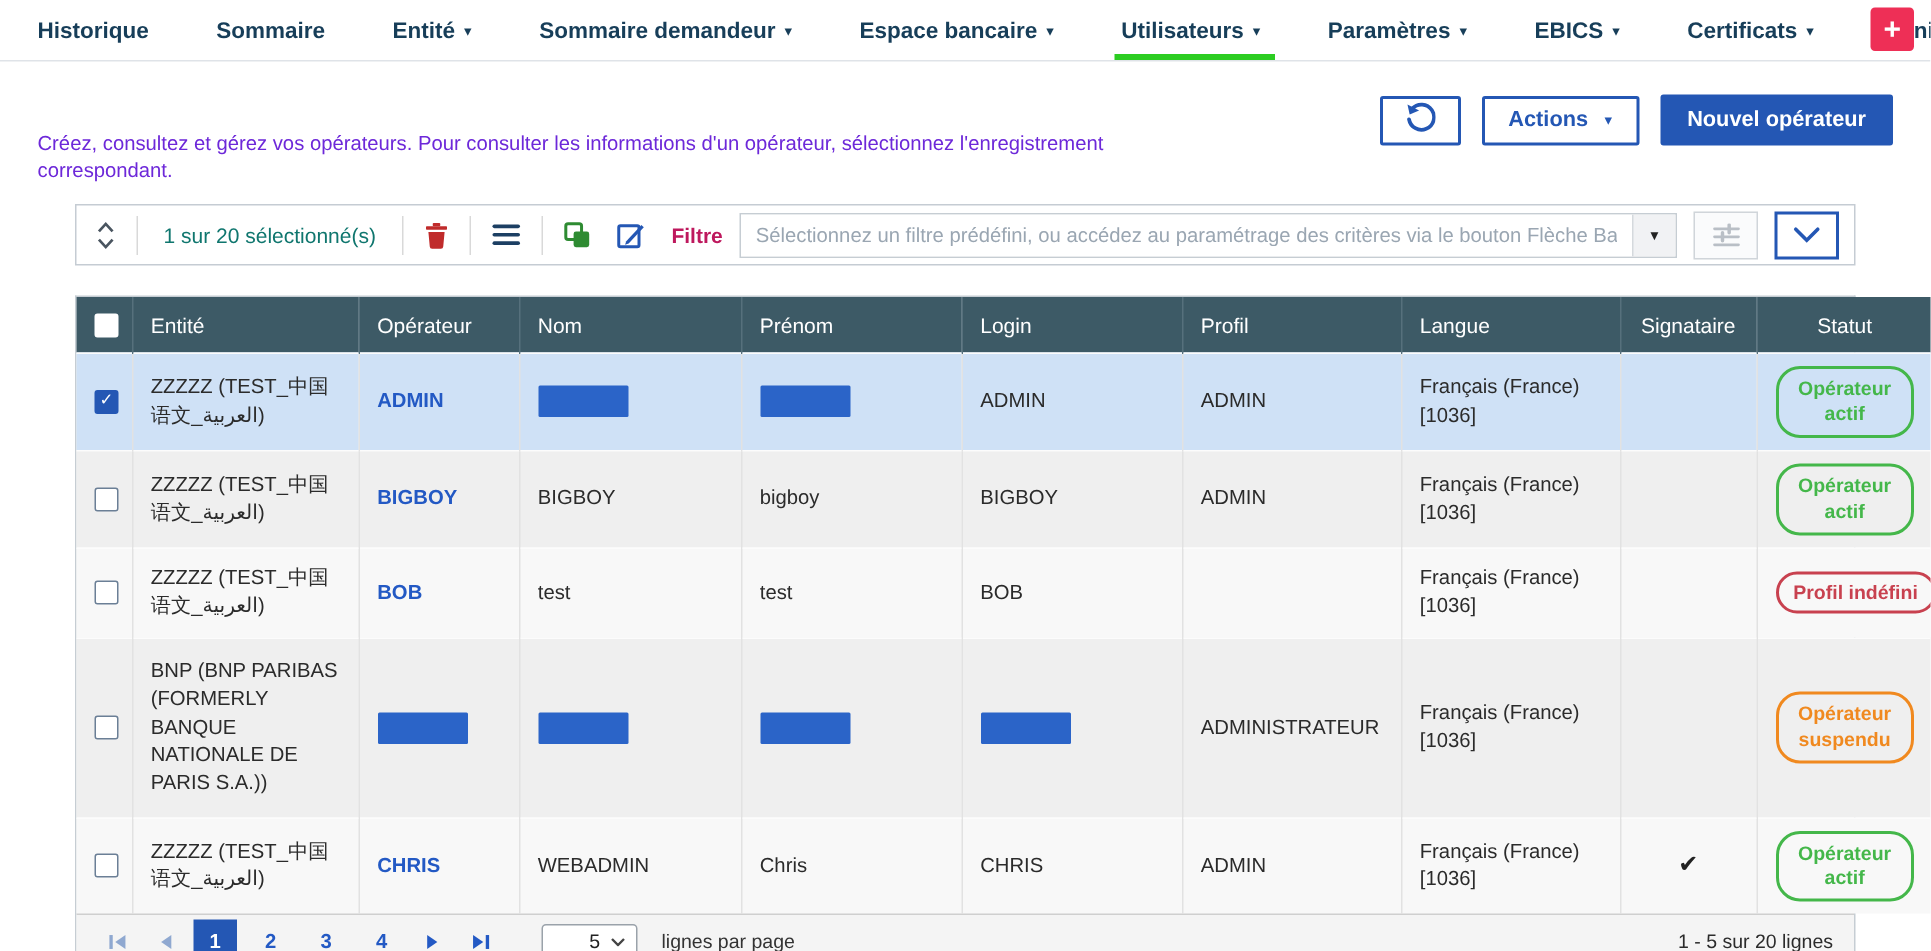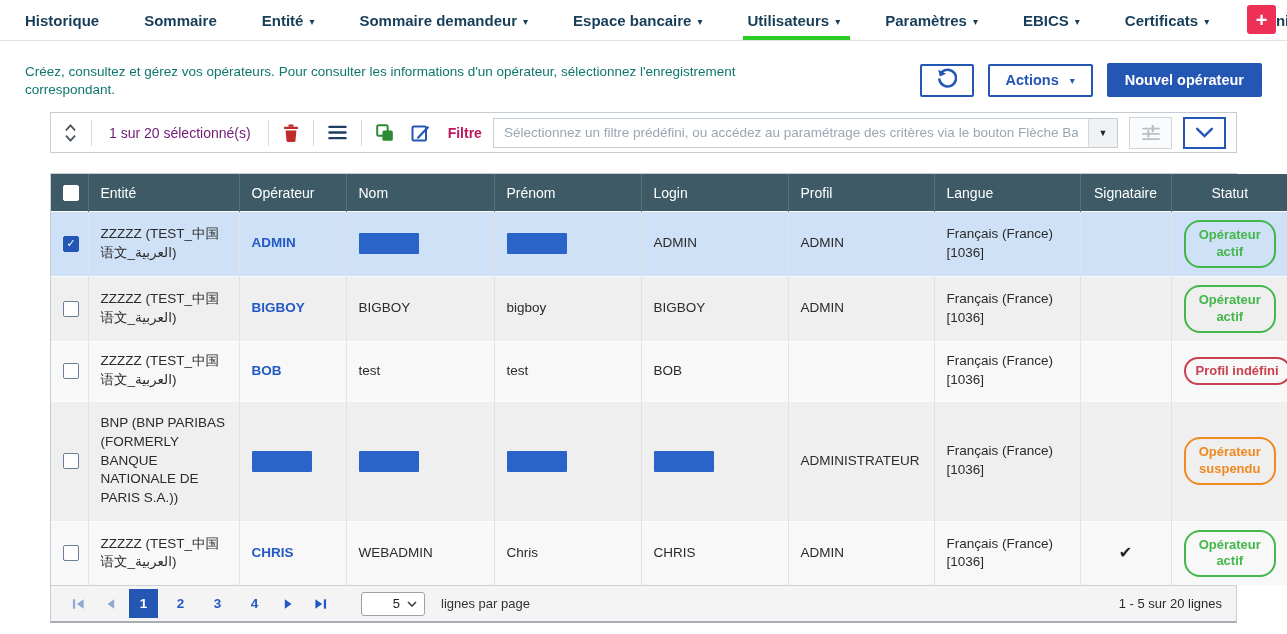--- a/index.html
+++ b/index.html
@@ -22,35 +22,35 @@
   .add-btn{position:absolute;right:11px;top:5px;width:29px;height:29px;background:var(--add-red);
     color:#fff;border:none;border-radius:3px;font-size:20px;line-height:1;cursor:pointer;
     display:flex;align-items:center;justify-content:center;font-weight:700;}
   
   .content{padding:13px 25px 0;}
   .title-line{display:flex;align-items:center;gap:10px;}
   .page-title{font-size:27px;font-weight:800;color:#1c1c1c;letter-spacing:-.3px;}
   .help{width:19px;height:19px;border-radius:50%;background:#7f96a5;color:#fff;font-size:12px;
     font-weight:700;display:flex;align-items:center;justify-content:center;cursor:pointer;margin-top:4px;}
   .head-row{display:flex;align-items:flex-start;margin-top:9px;}
-  .page-desc{font-size:13.5px;color:#0f766e;line-height:1.35;max-width:750px;}
+  .page-desc{font-size:13.5px;color:#6d28d9;line-height:1.35;max-width:750px;margin-top:24px;}
   .head-actions{margin-left:auto;display:flex;align-items:center;gap:14px;}
   .btn-outline{height:33px;padding:0 16px;border:2px solid var(--accent);color:var(--accent);
     background:#fff;font-weight:700;font-size:14.5px;border-radius:2px;cursor:pointer;
     display:inline-flex;align-items:center;gap:11px;font-family:inherit;white-space:nowrap;}
   .btn-icon{width:54px;padding:0;justify-content:center;}
   .btn-primary{height:34px;padding:0 18px;background:var(--accent);color:#fff;border:none;
     font-weight:700;font-size:14.5px;border-radius:2px;cursor:pointer;font-family:inherit;white-space:nowrap;}
   .caret-sm{font-size:10px;}
   
   .toolbar{margin:13px 25px 0;height:41px;border:1px solid #c5ccd3;display:flex;
     align-items:center;gap:11px;padding:0 10px;background:#fff;}
   .tb-sep{width:1px;height:26px;background:#d9d9d9;}
   .tb-ic{display:flex;align-items:center;justify-content:center;cursor:pointer;padding:2px 3px;background:none;border:none;}
-  .sel-txt{font-size:14px;color:#701a75;padding:0 6px;white-space:nowrap;}
+  .sel-txt{font-size:14px;color:#0f766e;padding:0 6px;white-space:nowrap;}
   .filtre-lbl{font-size:14px;font-weight:700;color:#be185d;margin-left:4px;white-space:nowrap;}
   .combo{flex:1;height:30px;border:1px solid #c6cdd3;display:flex;background:#fff;overflow:hidden;}
   .combo input{flex:1;border:none;outline:none;font-size:13.5px;padding:0 10px;color:#333;font-family:inherit;}
   .combo input::placeholder{color:#9aa6b2;}
   .combo-arrow{width:29px;background:#f1f2f4;border-left:1px solid #d5d9dd;display:flex;
     align-items:center;justify-content:center;font-size:9px;color:#222;cursor:pointer;}
   .tool-btn{width:43px;height:32px;display:flex;align-items:center;justify-content:center;cursor:pointer;}
   .tool-btn.disabled{border:1px solid #d0d5da;background:#fafbfc;}
   .tool-btn.accent{border:2px solid var(--accent);background:#fff;}
   

